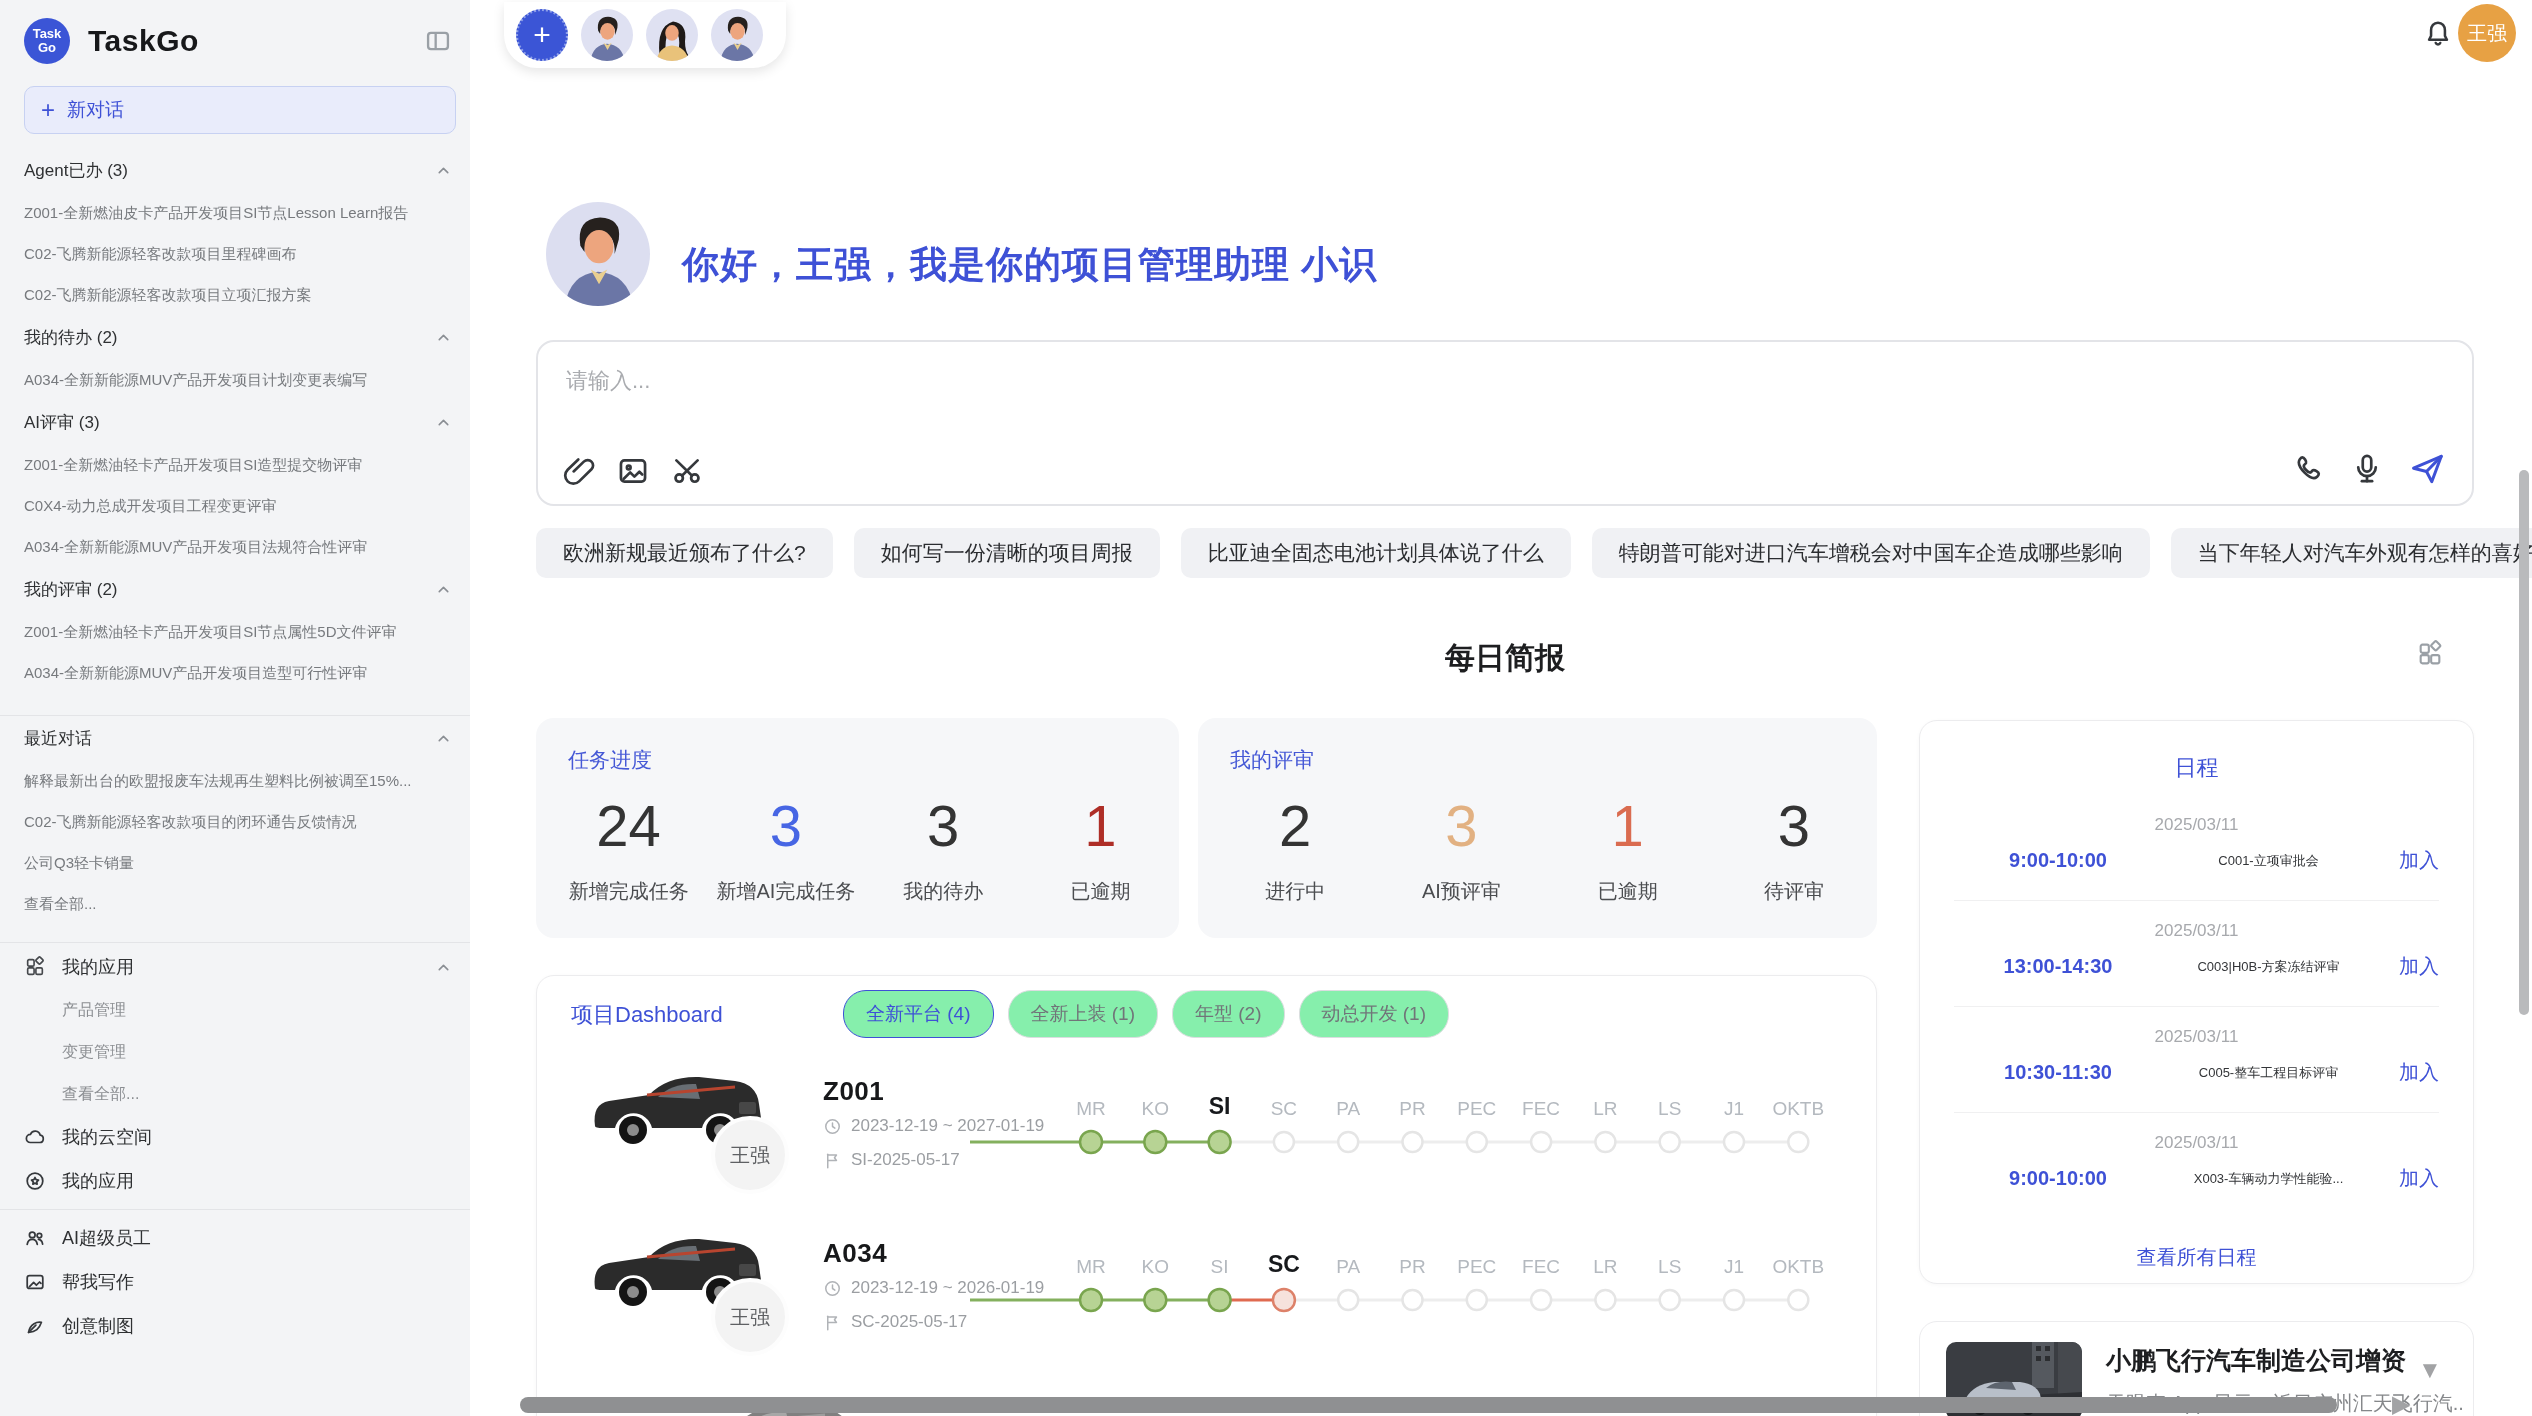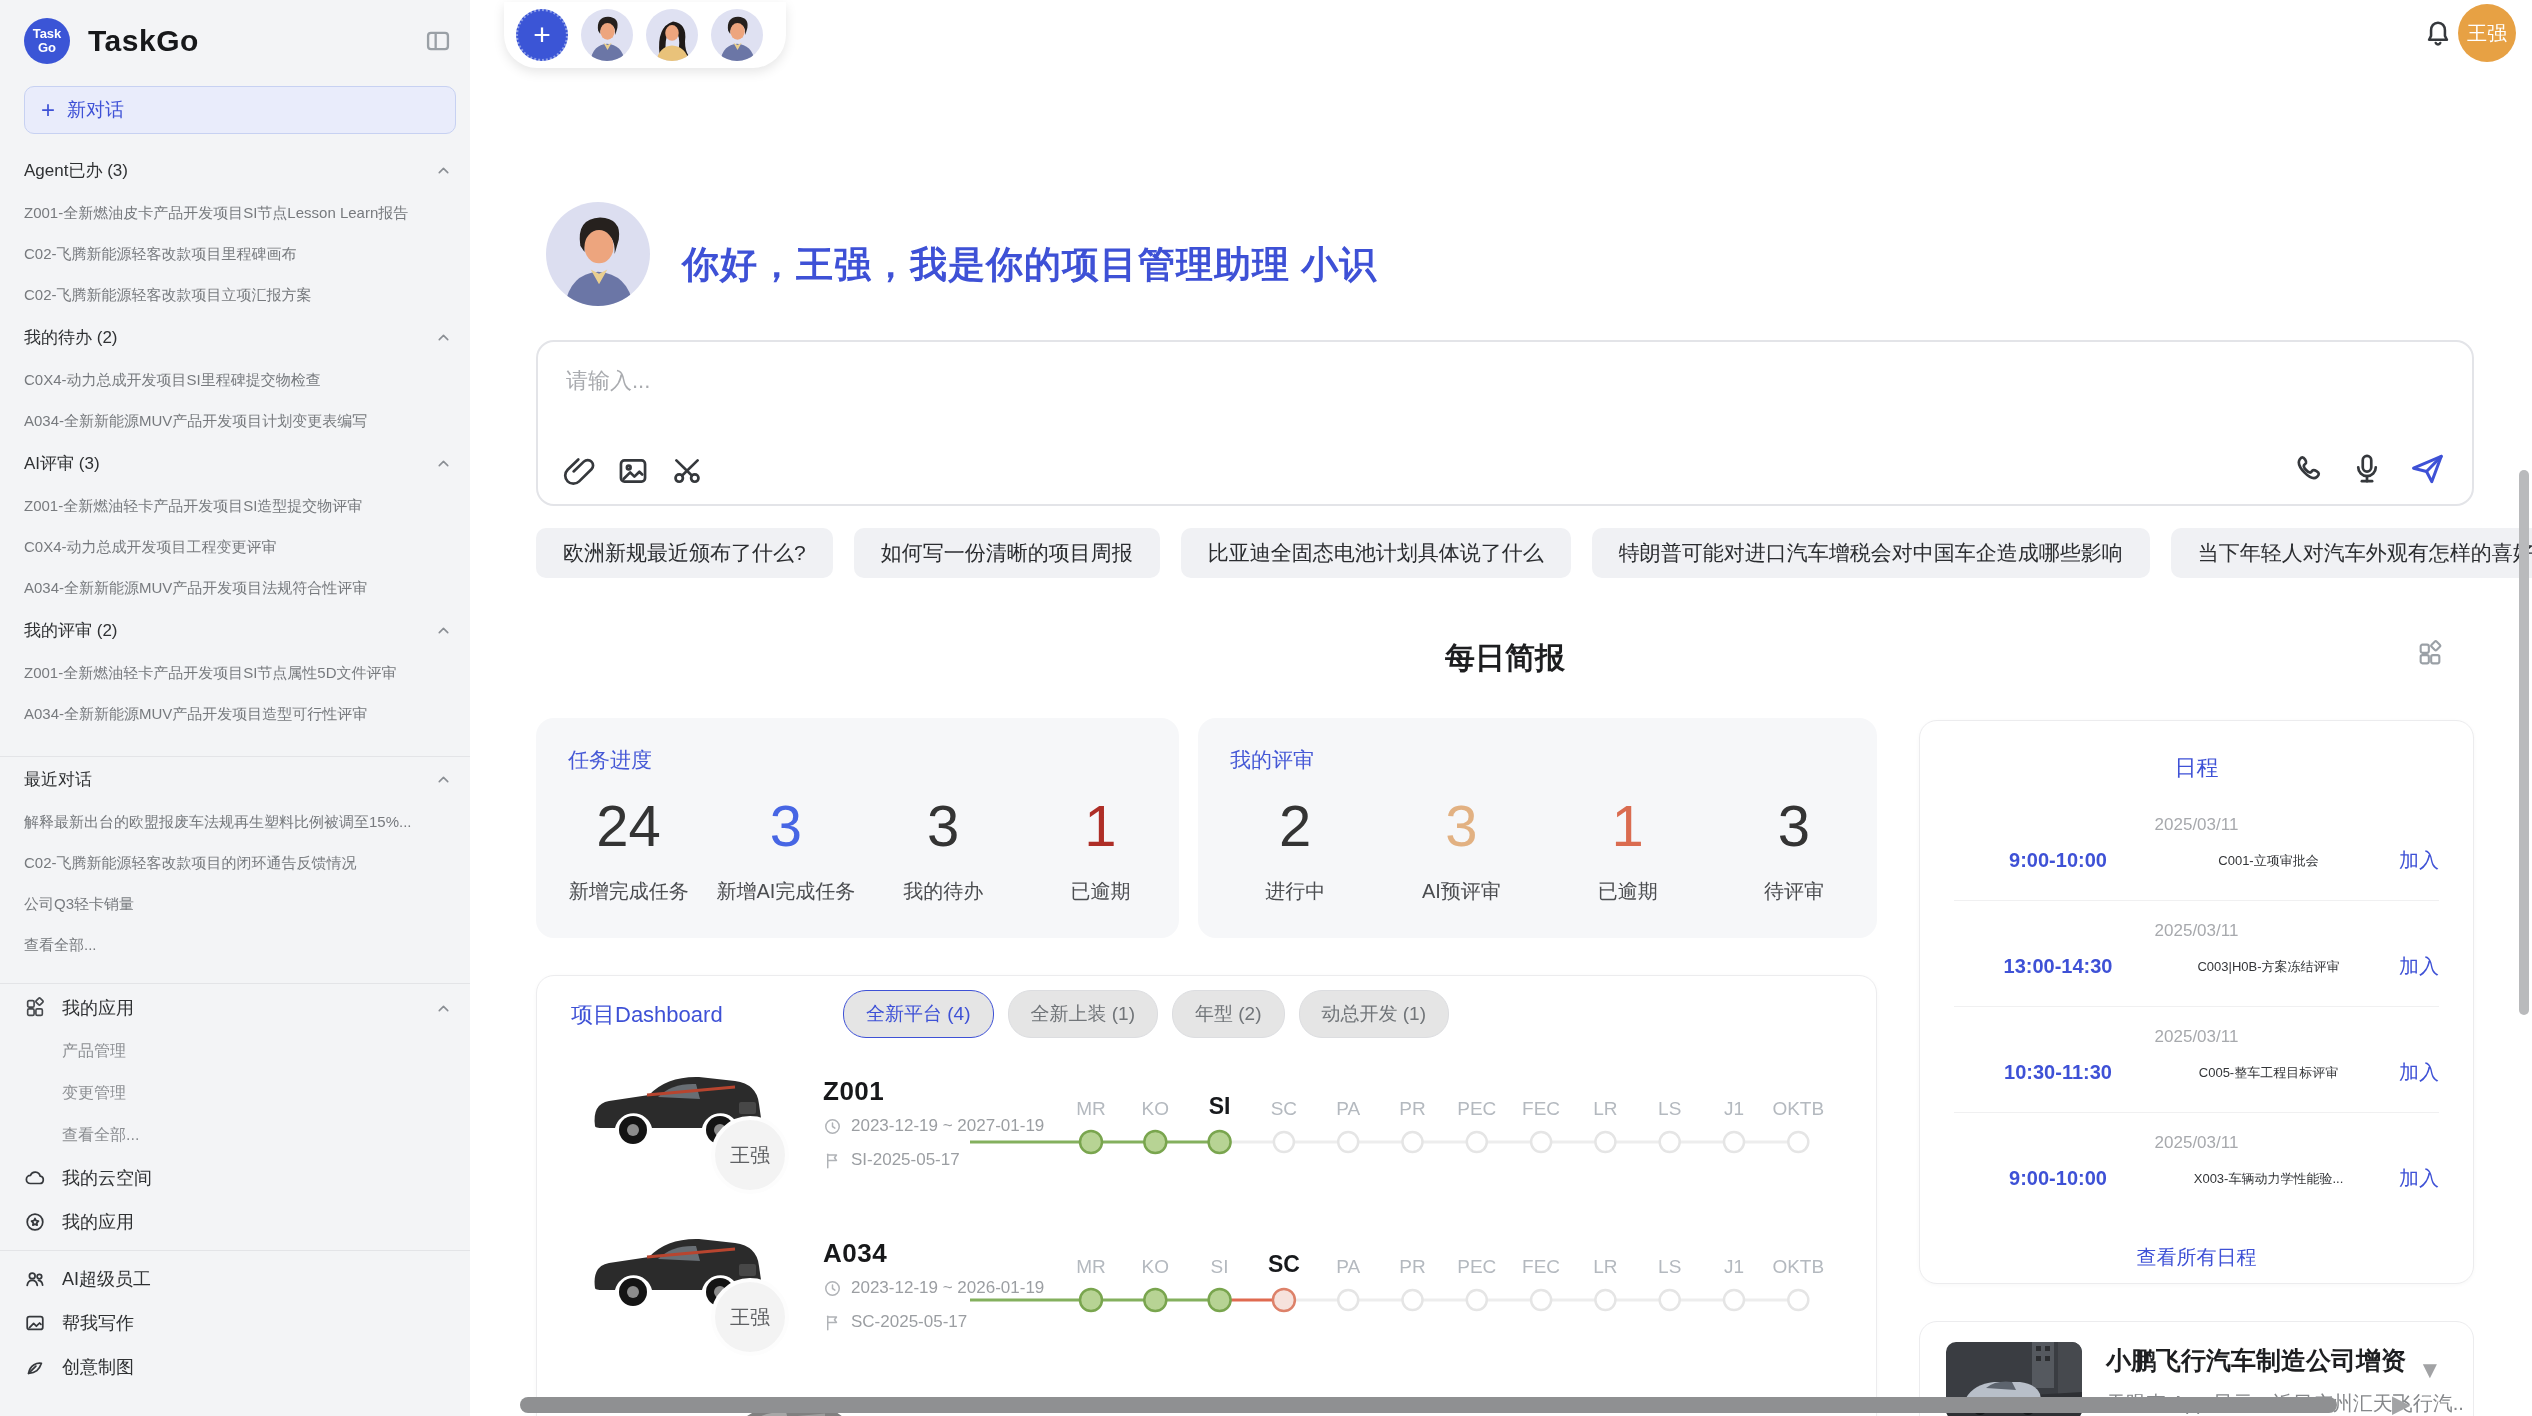--- a/index.html
+++ b/index.html
@@ -77,21 +77,21 @@
   .stat{flex:1;text-align:center;}
   .stat .val{font-size:58px;font-weight:500;line-height:72px;}
   .stat .lab{margin-top:16px;font-size:20px;color:#4b4d50;}
 
   
   .dash-card{position:absolute;left:536px;top:975px;width:1341px;height:460px;background:#fff;
              border:1.5px solid #ececee;border-radius:18px;box-sizing:border-box;overflow:hidden;
              box-shadow:0 1px 4px rgba(0,0,0,.03);}
   .dash-title{position:absolute;left:34px;top:24px;font-size:22px;color:#3e51d6;}
   .dash-filters{position:absolute;left:306px;top:14px;display:flex;gap:14px;}
-  .dfilter{height:46px;border-radius:23px;border:1.5px solid #dcdDE0;border:1.5px solid #dcdde0;background:#e5e5e5;
+  .dfilter{height:46px;border-radius:23px;border:1.5px solid #dcdDE0;border:1.5px solid #dcdde0;background:#86efac;
            color:#717579;font-size:19px;display:flex;align-items:center;padding:0 22px;cursor:pointer;white-space:nowrap;}
   .dfilter.active{border-color:#3e51d6;color:#3e51d6;}
   .proj-truck{position:absolute;left:50px;width:182px;height:110px;}
   .proj-badge{position:absolute;left:174px;width:78px;height:78px;border-radius:50%;background:#f3f3f3;
               border:4px solid #fdfdfd;box-sizing:border-box;display:flex;align-items:center;justify-content:center;
               font-size:20px;color:#5e6063;}
   .proj-code{position:absolute;left:286px;font-size:26px;font-weight:700;color:#17181a;letter-spacing:.5px;}
   .proj-meta{position:absolute;left:286px;display:flex;align-items:center;gap:9px;font-size:17px;color:#9b9ea2;}
   .proj-meta svg{width:19px;height:19px;}
   .ms-row{position:absolute;left:433px;width:915px;height:120px;}
@@ -196,21 +196,20 @@
       </div>
       <div class="sb-item">Z001-全新燃油皮卡产品开发项目SI节点Lesson Learn报告</div>
       <div class="sb-item">C02-飞腾新能源轻客改款项目里程碑画布</div>
       <div class="sb-item">C02-飞腾新能源轻客改款项目立项汇报方案</div>
       <div class="sb-sec-head">
         <span>我的待办 (2)</span>
         <svg class="chev" viewBox="0 0 24 24">
           <polyline points="6 15 12 9 18 15"></polyline>
         </svg>
       </div>
-      <div class="sb-item">C0X4-动力总成开发项目SI里程碑提交物检查</div>
       <div class="sb-item">A034-全新新能源MUV产品开发项目计划变更表编写</div>
       <div class="sb-sec-head">
         <span>AI评审 (3)</span>
         <svg class="chev" viewBox="0 0 24 24">
           <polyline points="6 15 12 9 18 15"></polyline>
         </svg>
       </div>
       <div class="sb-item">Z001-全新燃油轻卡产品开发项目SI造型提交物评审</div>
       <div class="sb-item">C0X4-动力总成开发项目工程变更评审</div>
       <div class="sb-item">A034-全新新能源MUV产品开发项目法规符合性评审</div>

